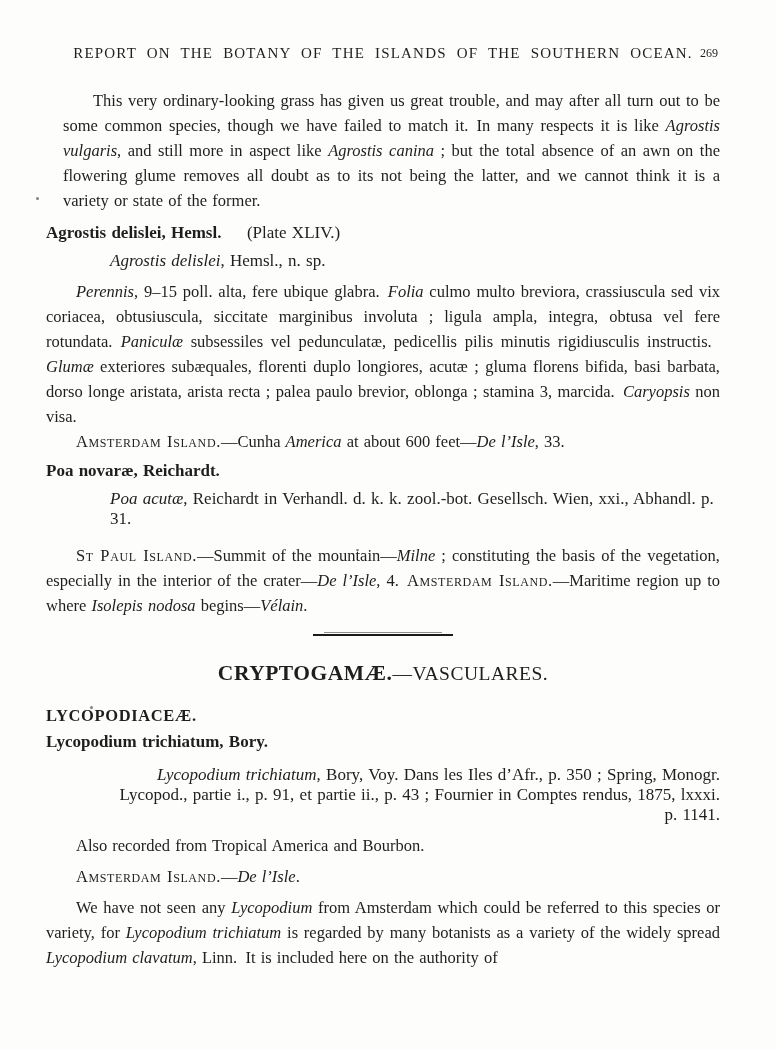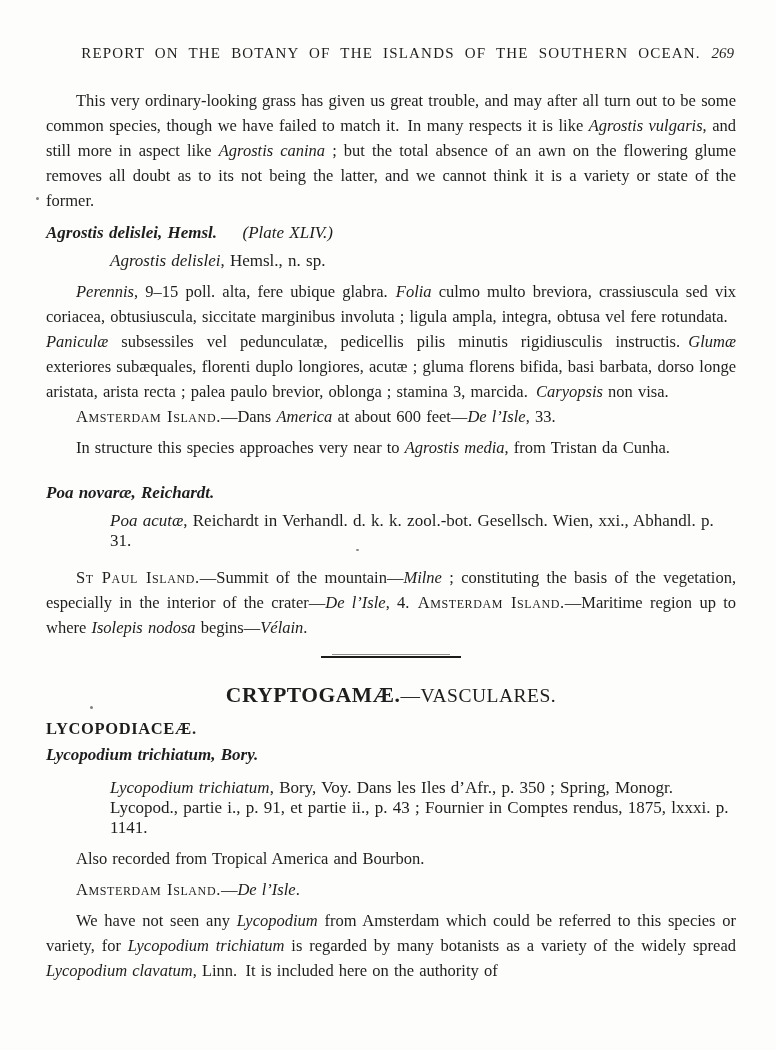--- a/index.html
+++ b/index.html
@@ -10,73 +10,72 @@
     background: #fdfdfc;
     overflow: hidden;
     font-family: "Liberation Serif", "DejaVu Serif", serif;
     color: #1e1e1e;
   }
   .page {
     position: relative;
     box-sizing: border-box;
     width: 776px;
     height: 1014px;
-    padding: 45px 40px 0 46px;
+    padding: 45px 56px 0 46px;
     font-size: 16.5px;
     line-height: 25px;
     word-spacing: 1px;
   }
   .running-header {
     position: relative;
     text-align: center;
     font-size: 15px;
     letter-spacing: 1.2px;
     word-spacing: 5px;
     line-height: 16px;
     margin-bottom: 27px;
     white-space: nowrap;
   }
   .page-num {
     position: absolute;
     right: 2px;
     top: 0;
     letter-spacing: 0;
     word-spacing: 0;
-    font-size: 15px;
-    font-style: italic;
+    font-size: 12px;
   }
   p { margin: 0; text-align: justify; }
   .indent { text-indent: 30px; }
-  .mb-intro    { margin-bottom: 9px; }
+  .mb-intro    { margin-bottom: 9px; margin-left: 17px; }
   .species-heading { font-weight: bold; font-size: 17px; line-height: 22px; text-align: left; }
-  .mb-h  { margin-bottom: 7px; font-style: italic; }
+  .mb-h  { margin-bottom: 7px; }
   .ref {
     font-size: 17px;
     line-height: 20px;
     margin-left: 64px;
     text-align: left;
     word-spacing: 1px;
   }
-  .ref-center { text-align: left; margin-left: 64px; margin-top: 12px; }
+  .ref-center { text-align: right; margin-left: 64px; margin-top: 12px; }
   .mb-ref { margin-bottom: 8px; }
   .mb-para { }
   .mb-desc { margin-bottom: 5px; }
   .mb-hab { margin-bottom: 6px; }
   .mb-note { margin-bottom: 22px; }
   .mb-dist { margin-bottom: 14px; margin-top: 14px; }
   .divider { margin: 0 auto 24px auto; width: 140px; }
   .divider-thin  { height: 1px; background: #8f8f8f; width: 118px; margin: 0 auto; }
   .divider-thick { height: 2px; background: #1b1b1b; width: 140px; margin-top: 1px; }
   .division-heading {
     text-align: center;
     font-size: 21.5px;
     line-height: 26px;
     font-weight: bold;
     letter-spacing: 0.5px;
-    margin-bottom: 10px;
+    margin-bottom: 19px;
   }
   .family-heading {
     text-align: left;
     font-size: 16.5px;
     line-height: 20px;
     font-weight: bold;
     letter-spacing: 0.6px;
     margin-bottom: 5px;
   }
   .run-i  { font-style: italic; }
@@ -102,22 +101,21 @@
   <div class="running-header">
     <span>REPORT ON THE BOTANY OF THE ISLANDS OF THE SOUTHERN OCEAN.</span>
     <span class="page-num">269</span>
   </div>
 
   <p class="indent mb-intro"><span>This very ordinary-looking grass has given us great trouble, and may after all turn out to be some common species, though we have failed to match it. In many respects it is like </span><span class="run-i">Agrostis vulgaris</span><span>, and still more in aspect like </span><span class="run-i">Agrostis canina</span><span> ; but the total absence of an awn on the flowering glume removes all doubt as to its not being the latter, and we cannot think it is a variety or state of the former.</span></p>
 
   <p class="species-heading mb-h"><span>Agrostis delislei, Hemsl.</span><span class="run-r">  (Plate XLIV.)</span></p>
   <p class="ref mb-ref"><span class="run-i">Agrostis delislei</span><span>, Hemsl., n. sp.</span></p>
   <p class="indent mb-para"><span class="run-i">Perennis</span><span>, 9–15 poll. alta, fere ubique glabra. </span><span class="run-i">Folia</span><span> culmo multo breviora, crassiuscula sed vix coriacea, obtusiuscula, siccitate marginibus involuta ; ligula ampla, integra, obtusa vel fere rotundata. </span><span class="run-i">Paniculæ</span><span> subsessiles vel pedunculatæ, pedicellis pilis minutis rigidiusculis instructis. </span><span class="run-i">Glumæ</span><span> exteriores subæquales, florenti duplo longiores, acutæ ; gluma florens bifida, basi barbata, dorso longe aristata, arista recta ; palea paulo brevior, oblonga ; stamina 3, marcida. </span><span class="run-i">Caryopsis</span><span> non visa.</span></p>
-  <p class="indent mb-hab"><span class="run-sc">Amsterdam Island.</span><span>—Dans </span><span class="run-i">America</span><span> at about 600 feet—</span><span class="run-i">De l’Isle</span><span>, 33.</span></p>
-  <p class="indent mb-note"><span>In structure this species approaches very near to </span><span class="run-i">Agrostis media</span><span>, from Tristan da Cunha.</span></p>
+  <p class="indent mb-hab"><span class="run-sc">Amsterdam Island.</span><span>—Cunha </span><span class="run-i">America</span><span> at about 600 feet—</span><span class="run-i">De l’Isle</span><span>, 33.</span></p>
 
   <p class="species-heading mb-h"><span>Poa novaræ, Reichardt.</span></p>
   <p class="ref mb-ref"><span class="run-i">Poa acutæ</span><span>, Reichardt in Verhandl. d. k. k. zool.-bot. Gesellsch. Wien, xxi., Abhandl. p. 31.</span></p>
   <p class="indent mb-dist"><span class="run-sc">St Paul Island.</span><span>—Summit of the mountain—</span><span class="run-i">Milne</span><span> ; constituting the basis of the vegetation, especially in the interior of the crater—</span><span class="run-i">De l’Isle</span><span>, 4. </span><span class="run-sc">Amsterdam Island.</span><span>—Maritime region up to where </span><span class="run-i">Isolepis nodosa</span><span> begins—</span><span class="run-i">Vélain</span><span>.</span></p>
 
   <div class="divider">
     <div class="divider-thin"></div>
     <div class="divider-thick"></div>
   </div>
 

